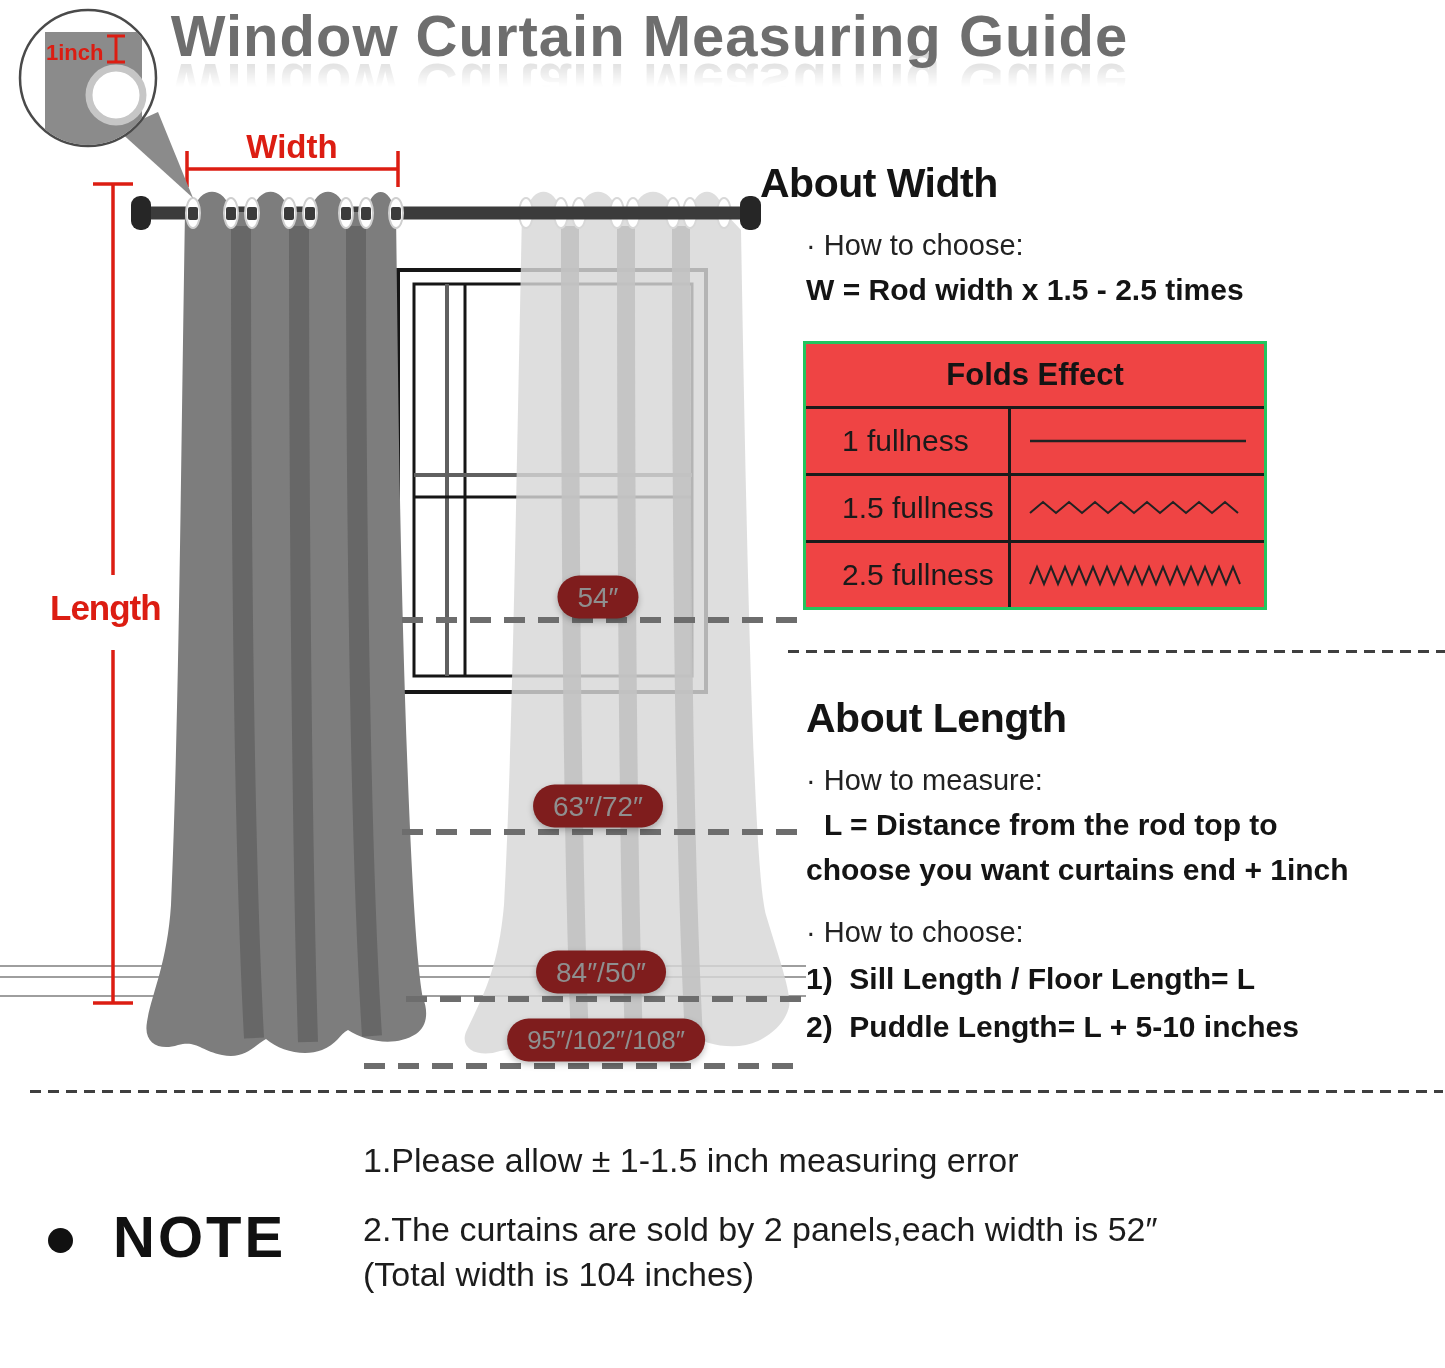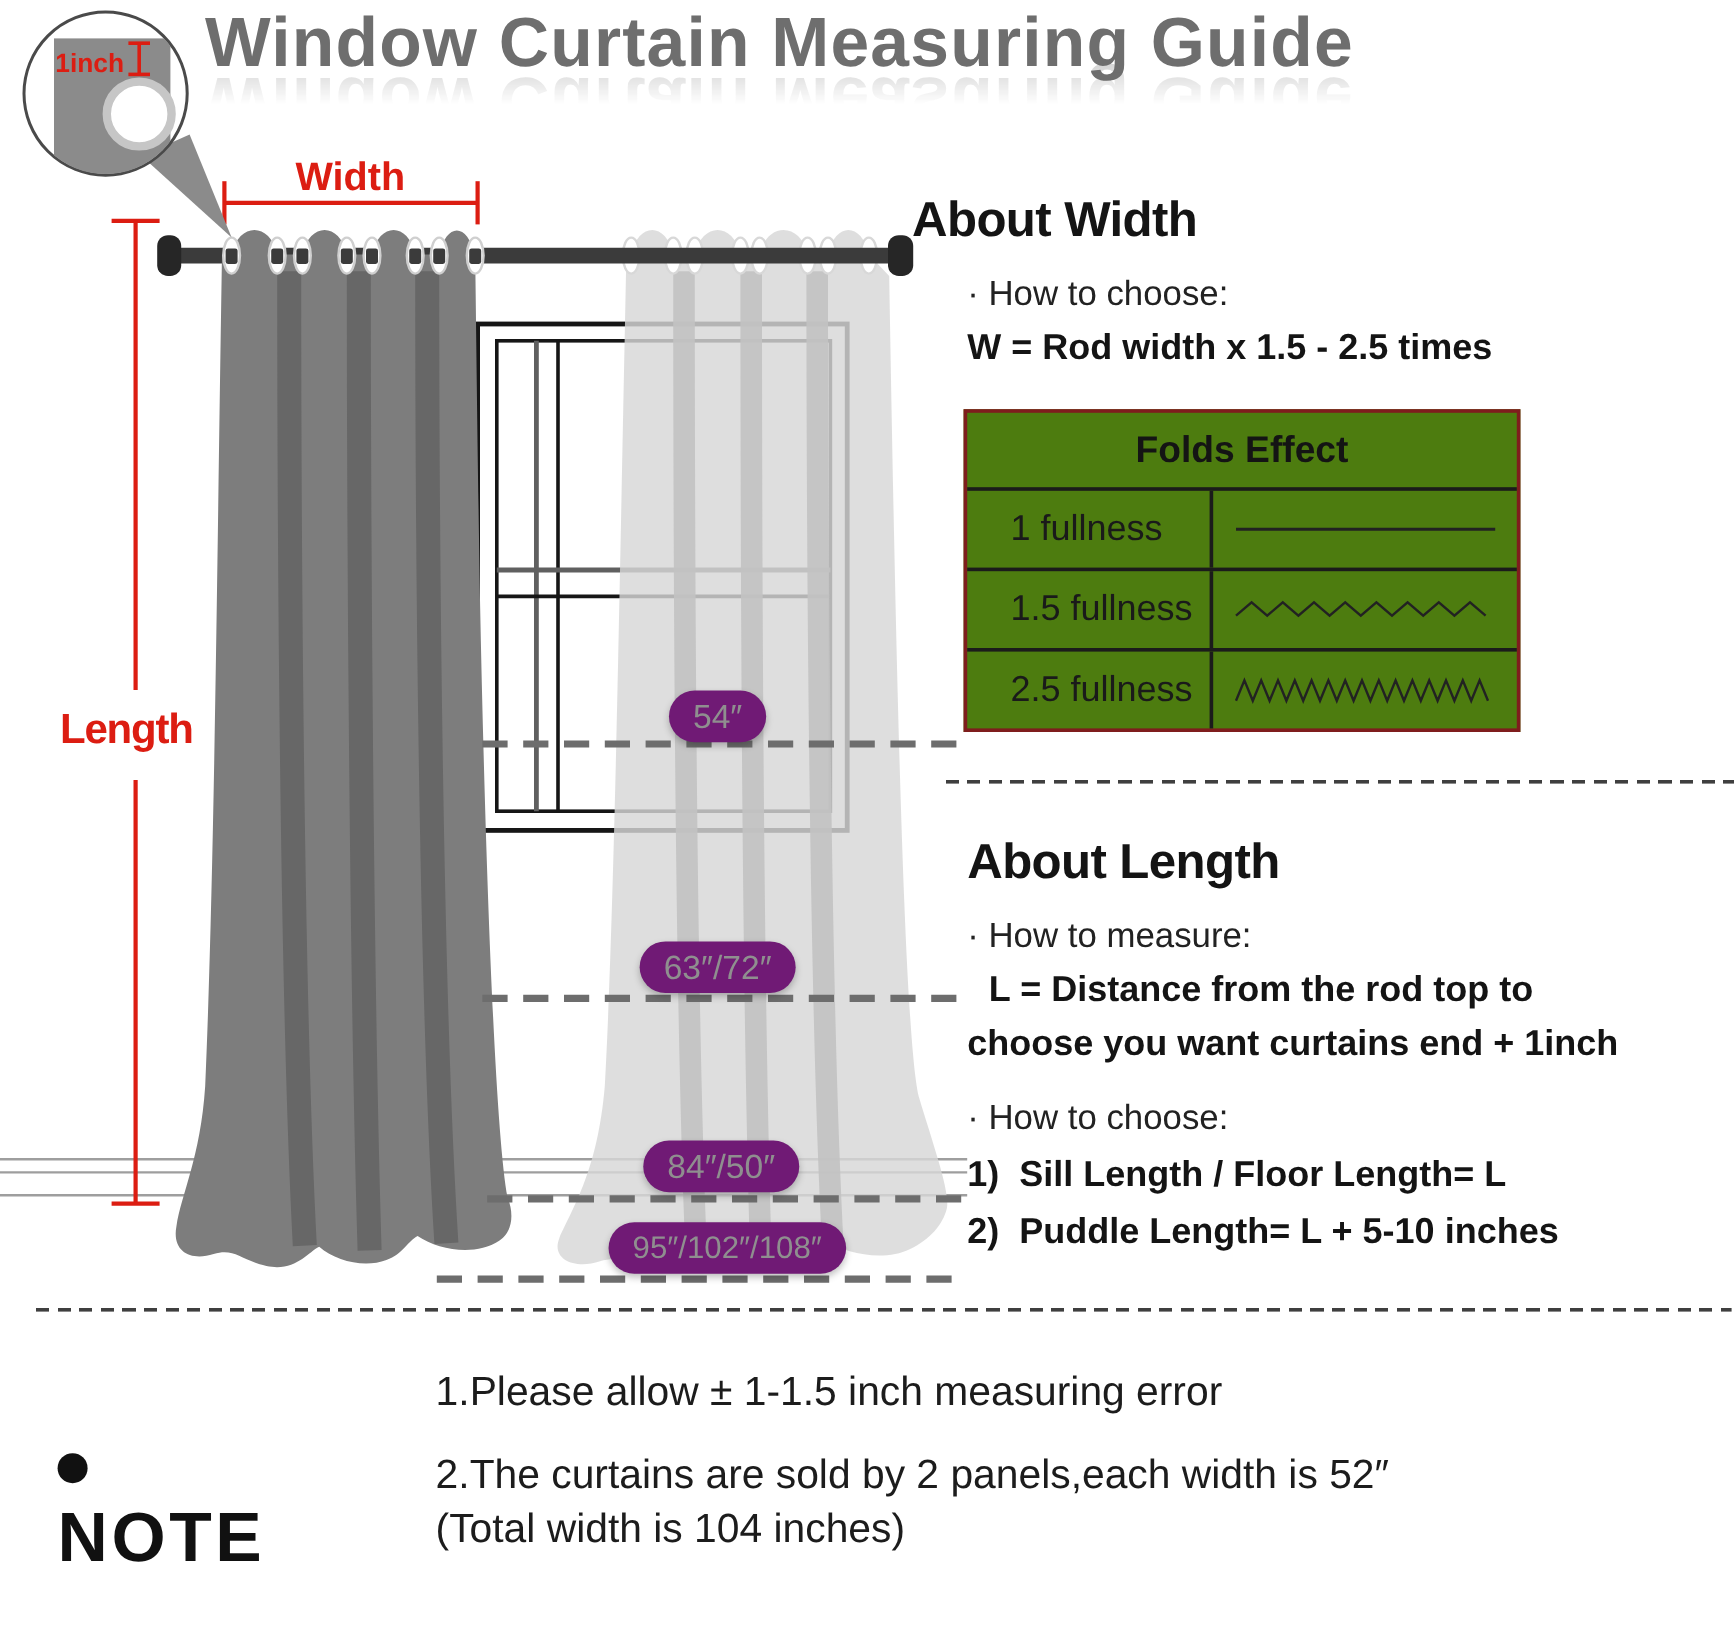--- a/index.html
+++ b/index.html
@@ -15,51 +15,51 @@
         mask-image:linear-gradient(to top,#000 0%,transparent 55%);}
 
   
   .illu-svg{position:absolute;left:0;top:0;z-index:1;}
   .red-label{position:absolute;z-index:2;color:#dc1d12;font-weight:700;}
   .width-label{left:292px;top:128px;font-size:33px;transform:translateX(-50%);}
   .length-label{left:50px;top:588px;font-size:35px;letter-spacing:-1px;}
   .inch-label{left:46px;top:40px;font-size:22px;}
 
   .size-pill{position:absolute;z-index:2;transform:translate(-50%,-50%);
-        background:#701a75;color:#8f8f8f;font-size:28px;height:43px;padding:0 20px;
+        background:#7f1d1d;color:#8f8f8f;font-size:28px;height:43px;padding:0 20px;
         border-radius:22px;display:flex;align-items:center;justify-content:center;
         box-shadow:0 3px 6px rgba(0,0,0,.25);white-space:nowrap;}
   .pill-54{left:598px;top:597px;}
   .pill-63{left:598px;top:806px;}
   .pill-84{left:601px;top:972px;}
   .pill-95{left:606px;top:1040px;font-size:26px;}
 
   
   .rc{position:absolute;z-index:2;}
   .h2{font-size:41px;font-weight:600;color:#141414;letter-spacing:-0.5px;}
   .body-line{font-size:29px;color:#222;}
   .bold-line{font-size:30px;font-weight:600;color:#141414;white-space:pre-wrap;}
 
   .folds-table{position:absolute;left:803px;top:341px;width:464px;z-index:2;
-        border:3px solid #7f1d1d;background:#4d7c0f;box-sizing:border-box;}
+        border:3px solid #22c55e;background:#ef4444;box-sizing:border-box;}
   .ft-header{height:62px;border-bottom:3px solid #1b1b1b;display:flex;align-items:center;
         justify-content:center;font-size:31px;font-weight:600;color:#141414;}
   .ft-row{display:flex;height:64px;border-bottom:3px solid #1b1b1b;}
   .ft-row:last-child{border-bottom:none;}
   .ft-label{width:205px;border-right:3px solid #1b1b1b;display:flex;align-items:center;
         padding-left:36px;font-size:30px;color:#1a1a1a;box-sizing:border-box;}
   .ft-fold{flex:1;display:flex;align-items:center;justify-content:center;}
 
   .dashed-div{position:absolute;height:3px;z-index:2;
         background:repeating-linear-gradient(to right,#3f3f3f 0 11px,transparent 11px 18px);}
   .div-right{left:788px;top:650px;width:657px;}
   .div-bottom{left:30px;top:1090px;width:1413px;}
 
   
-  .note-heading{position:absolute;left:48px;top:1203px;z-index:2;display:flex;gap:12px;flex-direction:column;}
+  .note-heading{position:absolute;left:48px;top:1203px;z-index:2;display:flex;align-items:center;gap:40px;}
   .note-dot{width:25px;height:25px;border-radius:50%;background:#111;margin-top:8px;}
   .note-word{font-size:58px;font-weight:700;letter-spacing:3px;color:#111;}
   .note-item{position:absolute;left:363px;z-index:2;font-size:34px;color:#1c1c1c;white-space:pre-wrap;}
   .ni-0{top:1141px;} .ni-1{top:1210px;} .ni-2{top:1255px;} .ni-3{top:1324px;}
 </style>
 </head>
 <body>
 
 <div class="page">
 

